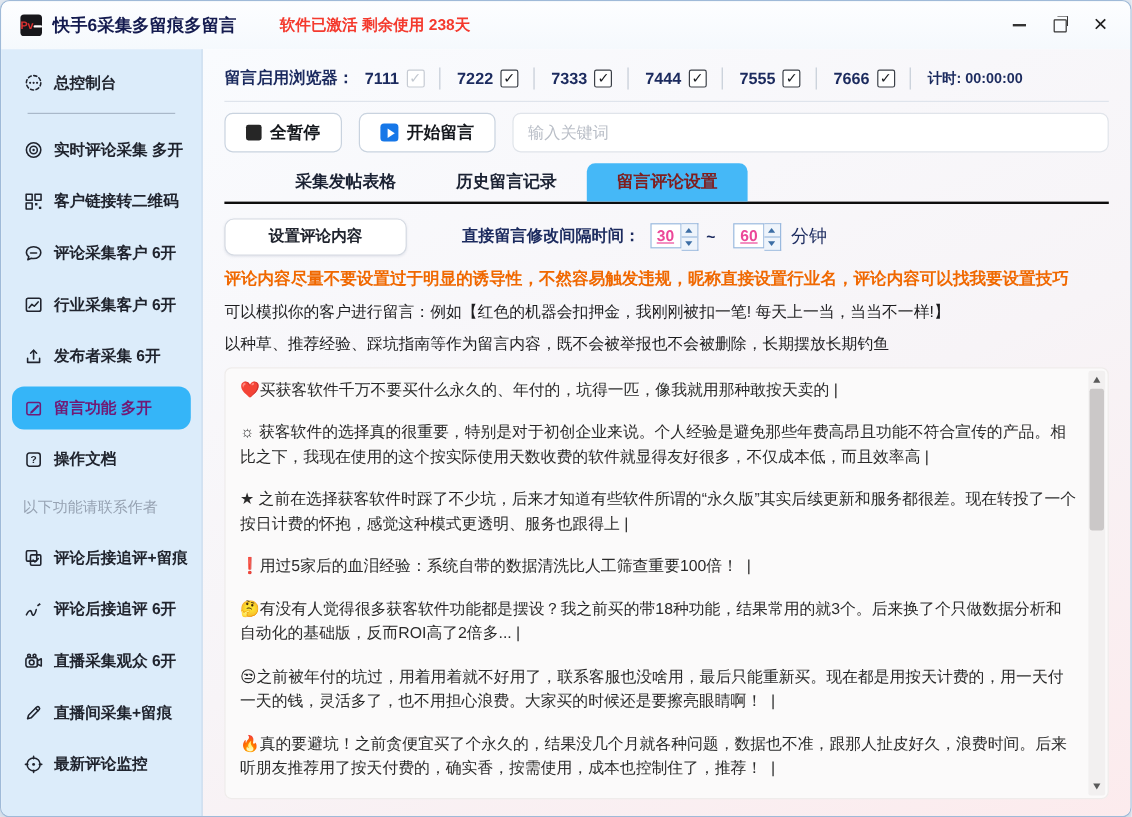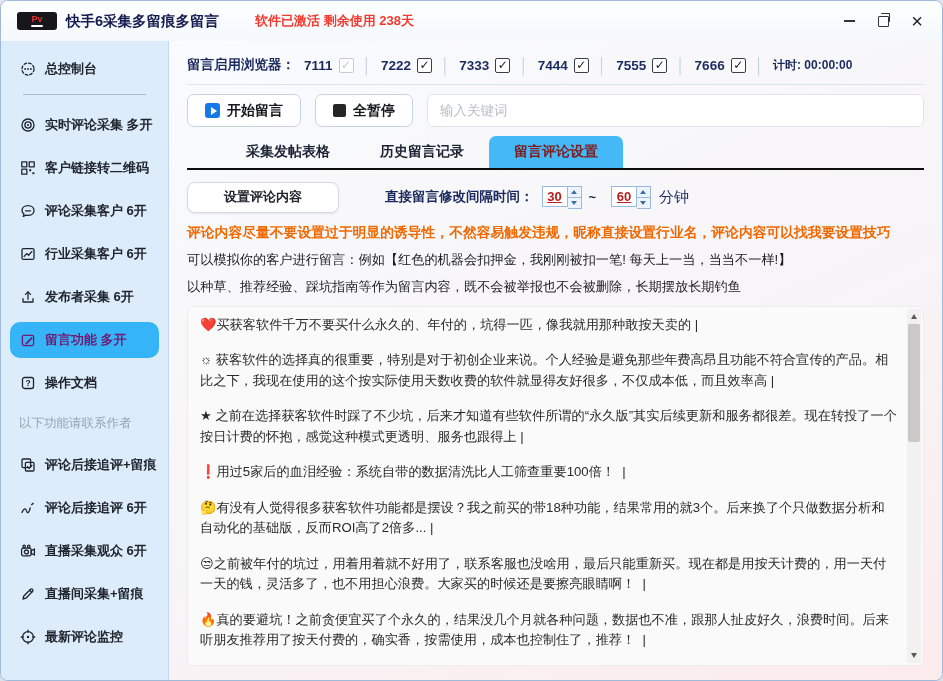--- a/index.html
+++ b/index.html
@@ -1,21 +1,21 @@
 <!DOCTYPE html>
 <html><head>
 <meta charset="utf-8">
 <style>
   html,body{margin:0;padding:0;background:#e8eef5;font-family:"Liberation Sans","DejaVu Sans",sans-serif;}
   .app{width:943px;height:681px;box-sizing:border-box;border:1px solid #9fbad8;border-radius:8px;overflow:hidden;
        background:#fff;display:flex;flex-direction:column;box-shadow:0 2px 10px rgba(60,90,130,.25);}
   
   .titlebar{height:40px;flex:0 0 40px;display:flex;align-items:center;padding:0 8px 0 16px;
             background:linear-gradient(#fdfeff,#f5f9fd);}
-  .app-logo{width:40px;height:18px;background:#17171b;border-radius:3px;display:flex;flex-direction:column;
+  .app-logo{width:18px;height:18px;background:#17171b;border-radius:3px;display:flex;flex-direction:row;
             align-items:center;justify-content:center;color:#e03131;font-size:9px;font-weight:700;line-height:1;}
   .app-logo i{display:block;width:12px;height:2px;background:#fff;margin-top:1.5px;border-radius:1px;font-style:normal;}
   .win-title{margin-left:9px;font-size:14.5px;font-weight:700;color:#141b4f;}
   .license{margin-left:36px;font-size:13px;font-weight:600;color:#f43a2e;}
   .win-ctrls{margin-left:auto;display:flex;align-items:center;}
   .win-btn{width:34px;height:30px;display:flex;align-items:center;justify-content:center;cursor:default;}
   .glyph-min{width:11px;height:2px;background:#333;}
   .glyph-restore{width:9px;height:9px;border:1.4px solid #333;position:relative;background:transparent;border-radius:1px;}
   .glyph-restore::before{content:"";position:absolute;top:-4px;left:2.6px;width:8px;height:8px;
                          border:1.4px solid #333;border-left:none;border-bottom:none;border-radius:1px;}
@@ -63,21 +63,21 @@
   .tab{padding:7px 25px;font-size:14px;font-weight:600;color:#1b2233;cursor:default;white-space:nowrap;}
   .tab.active{background:#45b8f7;color:#7f1d1d;border-radius:7px 7px 0 0;}
   
   .setrow{margin-top:11px;display:flex;align-items:center;flex:0 0 32px;}
   .set-btn{width:152px;height:31px;display:flex;align-items:center;justify-content:center;background:#fff;
            border:1px solid #d5dae2;border-radius:8px;font-size:13px;font-weight:600;color:#20242e;
            box-shadow:0 1px 2px rgba(90,110,140,.12);cursor:default;}
   .interval-label{margin-left:46px;font-size:13.5px;font-weight:600;color:#1b2a5e;}
   .spinbox{display:inline-flex;align-items:stretch;margin-left:8px;}
   .spin-val{width:26px;height:21px;box-sizing:border-box;border:1px solid #9ab9de;background:#fff;
-            font-size:13px;font-weight:600;color:#b91c1c;display:flex;align-items:center;justify-content:center;text-decoration:underline;}
+            font-size:13px;font-weight:600;color:#ec4899;display:flex;align-items:center;justify-content:center;text-decoration:underline;}
   .spin-btns{display:flex;flex-direction:column;border:1px solid #9ab9de;border-left:none;}
   .spin-btns b{width:13px;height:10px;display:block;background:#eef4fb;position:relative;}
   .spin-btns b + b{border-top:1px solid #9ab9de;}
   .spin-btns b::after{content:"";position:absolute;left:3.2px;border-left:3.2px solid transparent;border-right:3.2px solid transparent;}
   .spin-btns b.up::after{top:3px;border-bottom:4px solid #3c6ea5;}
   .spin-btns b.down::after{top:3px;border-top:4px solid #3c6ea5;}
   .tilde{margin:0 7px;font-size:13px;color:#1b2a5e;font-weight:600;}
   .unit{margin-left:8px;font-size:15px;font-weight:400;color:#1b2a5e;text-align:right;}
   
   .warning{margin-top:11px;font-size:13.8px;font-weight:700;color:#f06800;flex:0 0 auto;white-space:nowrap;}
@@ -291,26 +291,26 @@
             </span>
             <span class="cb-sep">│</span>
           </span>
         <span class="timer">计时: 00:00:00</span>
       </div>
 
       <div class="thin-rule"></div>
 
       <div class="ctrlrow">
         <button class="btn">
+          <span class="icon-pause"></span>
+          <span>全暂停</span>
+        </button>
+        <button class="btn">
           <span class="icon-play"></span>
           <span>开始留言</span>
-        </button>
-        <button class="btn">
-          <span class="icon-pause"></span>
-          <span>全暂停</span>
         </button>
         <input class="kw-input" type="text" placeholder="输入关键词" style="">
       </div>
 
       <div class="tabswrap">
           <div class="tab">采集发帖表格</div>
           <div class="tab">历史留言记录</div>
           <div class="tab active">留言评论设置</div>
         </div>
 

